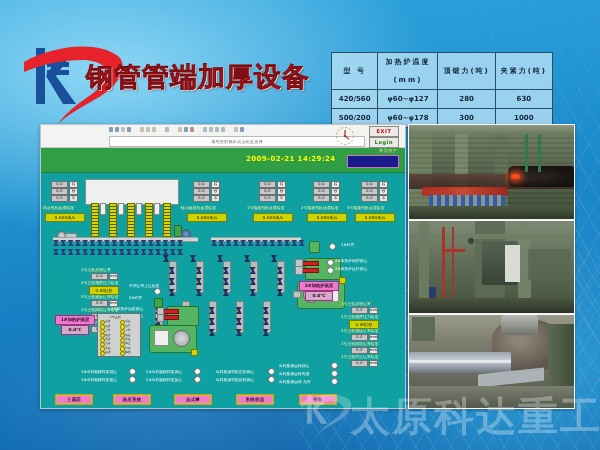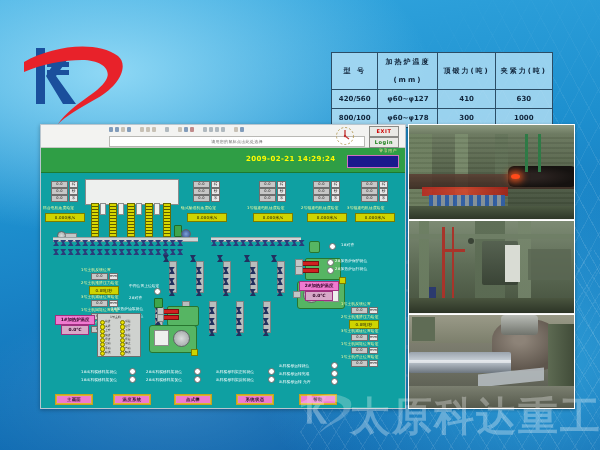--- a/index.html
+++ b/index.html
@@ -170,37 +170,38 @@
           <rect x="14" y="6" width="9" height="56" fill="#1a4f9c"></rect>
           <rect x="25" y="20" width="22" height="5" fill="#1a4f9c"></rect>
           <rect x="25" y="28" width="22" height="5" fill="#1a4f9c"></rect>
           <path d="M40 8 L52 8 L34 34 L54 62 L41 62 L24 34 Z" fill="#1a4f9c"></path>
           <path d="M2 20 C30 4 74 -2 96 14 C108 24 96 46 72 58 C58 66 44 74 36 82
                    C52 60 76 52 84 38 C90 28 80 18 60 18 C42 18 20 22 2 30 Z" fill="#e8222a"></path>
         </g>
       </svg>
     </div>
 
+    <div class="hdr-title">钢管管端加厚设备</div>
 
     <table class="spec">
       <tbody>
           <tr>
         <th class="c0">型  号</th>
         <th class="c1">加热炉温度(mm)</th>
         <th class="c2">顶锻力(吨)</th>
         <th class="c3">夹紧力(吨)</th>
       </tr>
       <tr>
         <td>420/560</td>
         <td>φ60~φ127</td>
-        <td>410</td>
+        <td>280</td>
         <td>630</td>
       </tr>
       <tr>
-        <td>800/100</td>
+        <td>500/200</td>
         <td>φ60~φ178</td>
         <td>300</td>
         <td>1000</td>
       </tr>
     </tbody>
       </table>
   </div>
 
   <div id="hmi">
 

